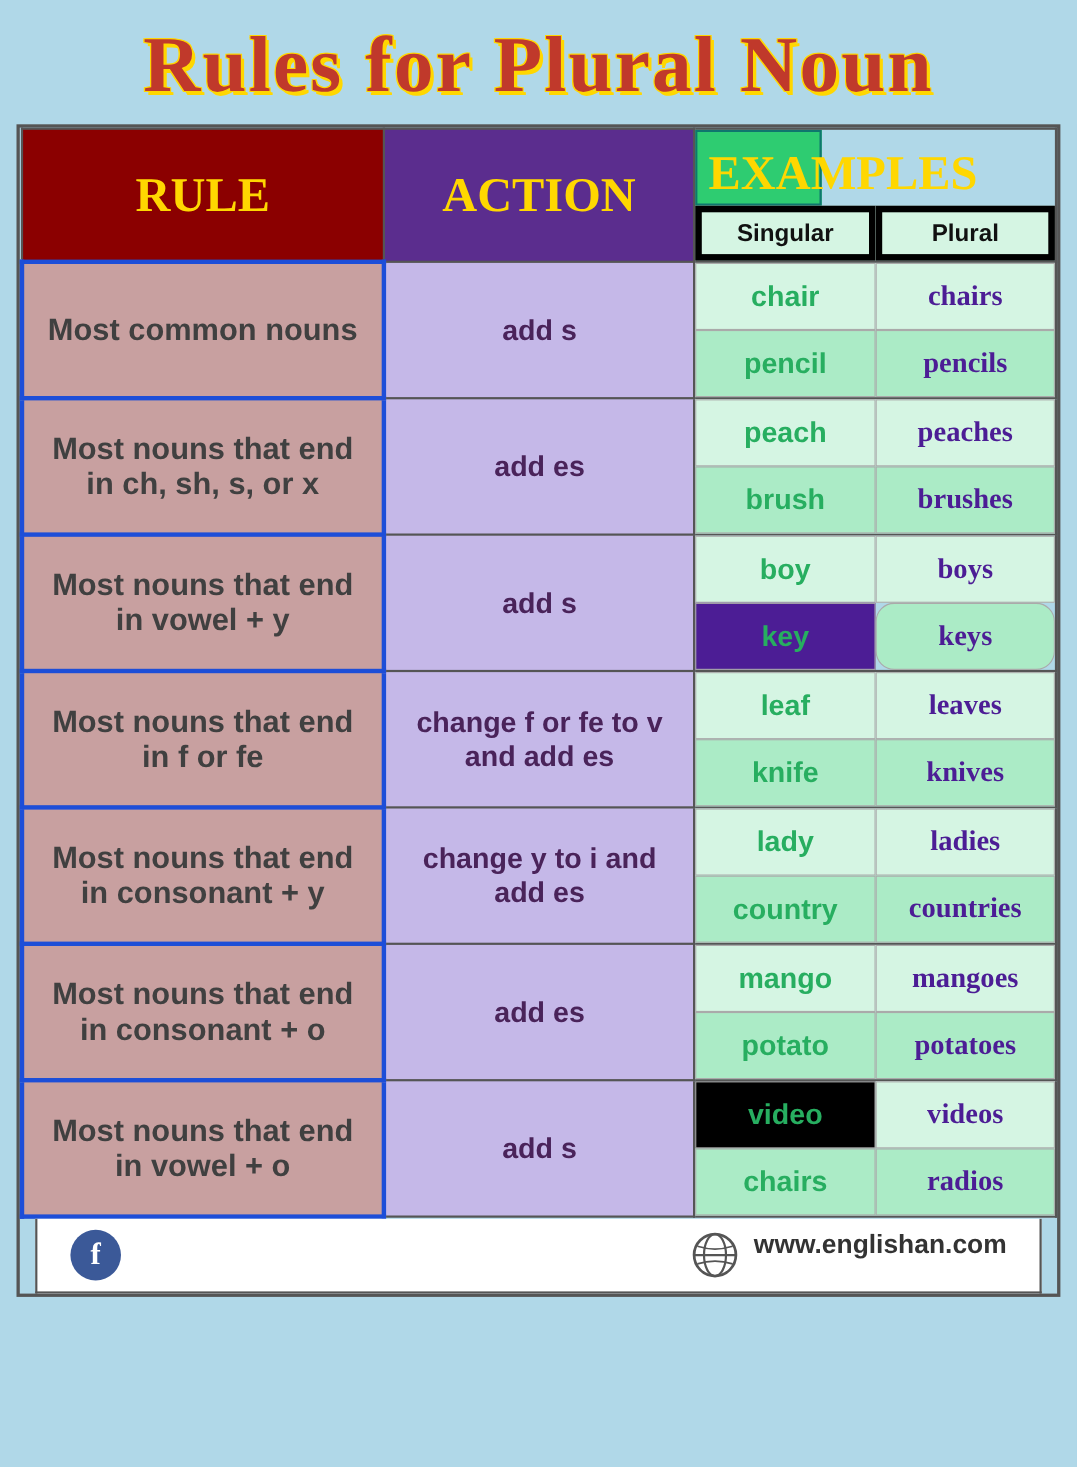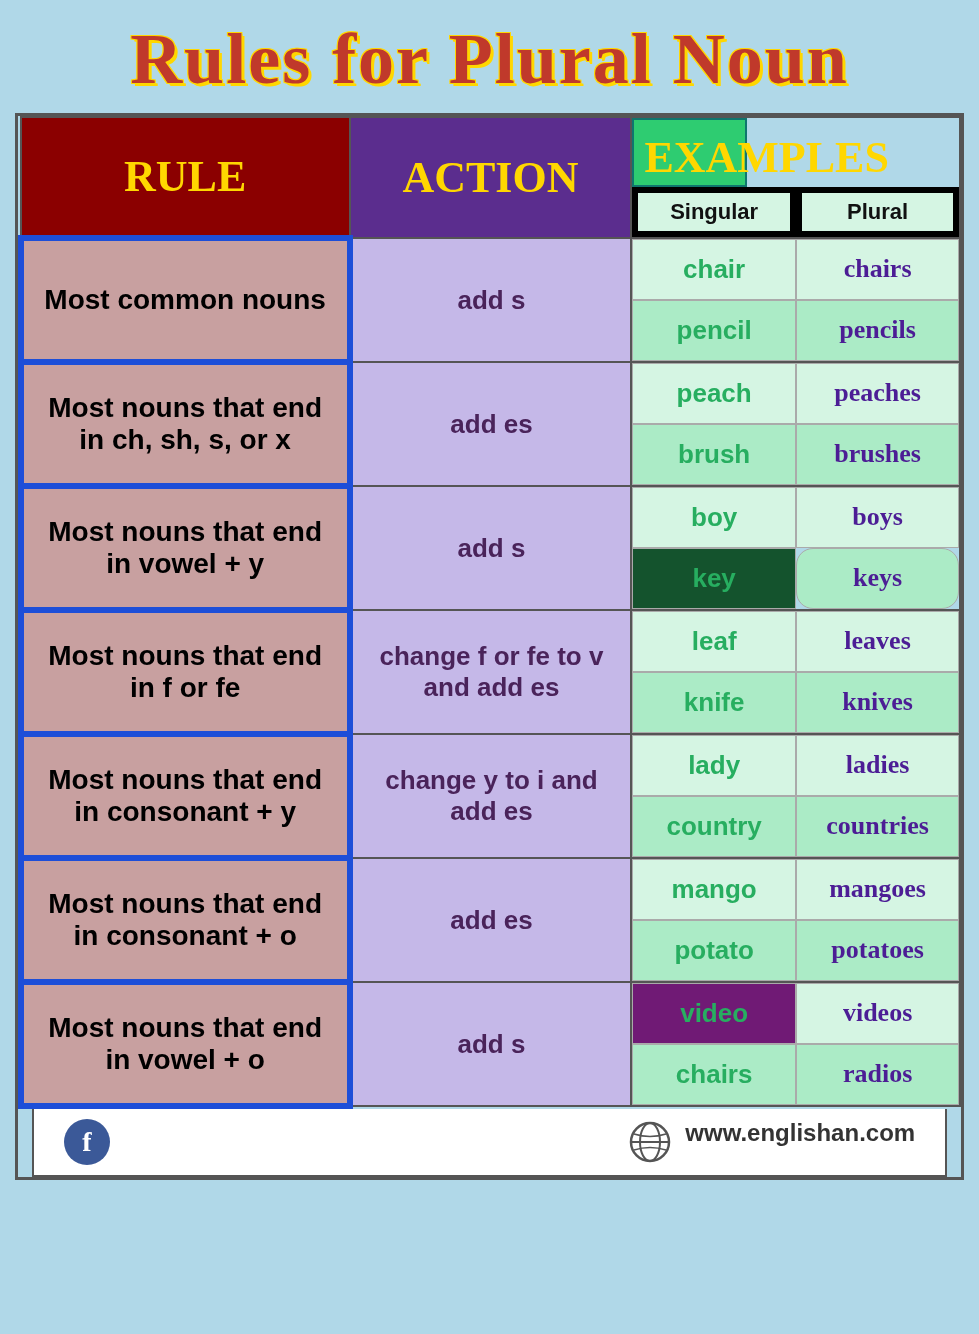--- a/index.html
+++ b/index.html
@@ -95,26 +95,26 @@
       font-size: 22px;
       font-weight: 900;
       color: #111;
       padding: 6px 4px;
       border: 6px solid #000000;
     }
 
     
     .rule-cell {
       background: #c8a0a0;
-      color: #000000;
+      color: #404040;
       font-size: 28px;
       font-weight: 900;
       text-align: center;
       padding: 16px 10px;
-      border: 6px solid #1d4ed8;
+      border: 4px solid #1d4ed8;
       vertical-align: middle;
     }
 
     .action-cell {
       background: #c5b8e8;
       color: #4a235a;
       font-size: 26px;
       font-weight: 700;
       text-align: center;
       padding: 16px 10px;
@@ -266,21 +266,21 @@
         </tr>
         <tr>
           <td class="rule-cell" rowspan="1">Most nouns that end in vowel + y</td>
           <td class="action-cell">add s</td>
           <td class="examples-cell" style="padding: 0px;">
             <div class="example-pair">
               <div class="example-singular" style="background: rgb(213, 245, 227);">boy</div>
               <div class="example-plural" style="background: rgb(213, 245, 227);">boys</div>
             </div>
             <div class="example-pair">
-              <div class="example-singular" style="background: #14532d;">key</div>
+              <div class="example-singular" style="background: #4c1d95;">key</div>
               <div class="example-plural" style="background: rgb(171, 235, 198); border-radius: 17px;">keys</div>
             </div>
           </td>
         </tr>
         <tr>
           <td class="rule-cell" rowspan="1">Most nouns that end in f or fe</td>
           <td class="action-cell">change f or fe to v and add es</td>
           <td class="examples-cell" style="padding: 0px;">
             <div class="example-pair">
               <div class="example-singular" style="background: rgb(213, 245, 227);">leaf</div>
@@ -318,21 +318,21 @@
               <div class="example-singular" style="background: rgb(171, 235, 198);">potato</div>
               <div class="example-plural" style="background: rgb(171, 235, 198);">potatoes</div>
             </div>
           </td>
         </tr>
         <tr>
           <td class="rule-cell" rowspan="1">Most nouns that end in vowel + o</td>
           <td class="action-cell">add s</td>
           <td class="examples-cell" style="padding: 0px;">
             <div class="example-pair">
-              <div class="example-singular" style="background: #701a75;">video</div>
+              <div class="example-singular" style="background: #000000;">video</div>
               <div class="example-plural" style="background: rgb(213, 245, 227);">videos</div>
             </div>
             <div class="example-pair">
               <div class="example-singular" style="background: rgb(171, 235, 198);">chairs</div>
               <div class="example-plural" style="background: rgb(171, 235, 198);">radios</div>
             </div>
           </td>
         </tr>
       </tbody>
   </table>

